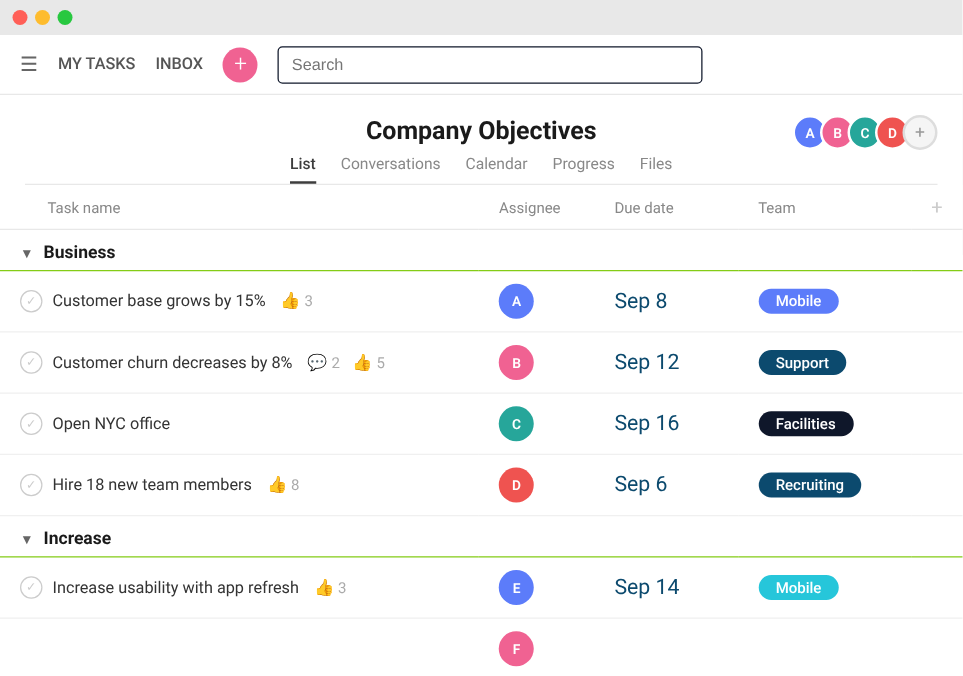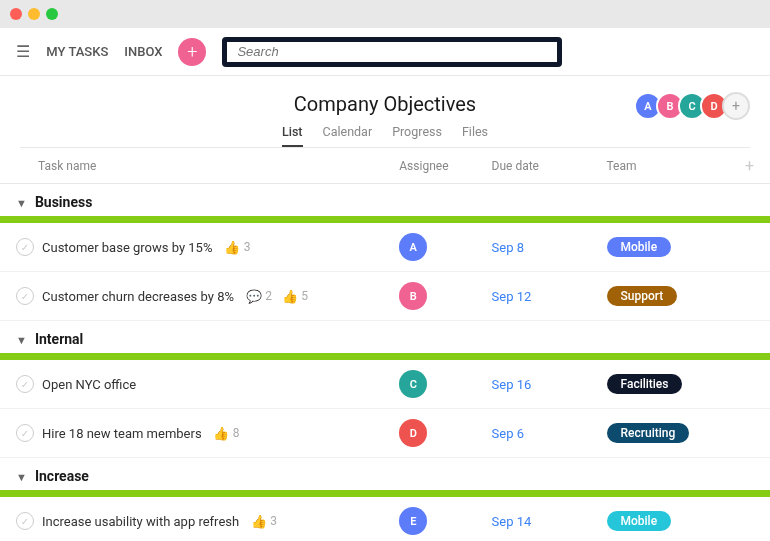--- a/index.html
+++ b/index.html
@@ -60,40 +60,39 @@
       background: #f06292;
       border-radius: 50%;
       display: flex; align-items: center; justify-content: center;
       color: white; font-size: 18px; font-weight: 300;
       cursor: pointer;
     }
     .search-bar {
       flex: 1;
       max-width: 340px;
       height: 30px;
-      border: 5px solid #0f172a;
+      border: 1px solid #0f172a;
       border-radius: 4px;
       padding: 0 10px;
       font-size: 13px;
       color: #b91c1c;
       outline: none;
-      font-style: italic;
     }
 
     
     .page-header {
       display: flex;
       align-items: flex-start;
       justify-content: center;
       padding: 16px 20px 0;
       position: relative;
     }
     .page-title {
       font-size: 20px;
-      font-weight: 400;
+      font-weight: 700;
       color: #1a1a1a;
       text-align: right;
     }
     .avatar-group {
       position: absolute;
       right: 20px;
       top: 16px;
       display: flex;
       align-items: center;
     }
@@ -165,21 +164,21 @@
     thead th.col-due { width: 15%; }
     thead th.col-team { width: 18%; }
     thead th.col-add { width: 5%; text-align: center; }
 
     
     .section-row td {
       padding: 10px 16px 6px;
       font-weight: 700;
       font-size: 14px;
       color: #1a1a1a;
-      border-bottom: 7px solid #84cc16;
+      border-bottom: 1px solid #84cc16;
     }
     .section-row .section-toggle {
       margin-right: 8px;
       color: #666;
       font-size: 11px;
     }
 
     
     .task-row td {
       padding: 10px 16px;
@@ -216,21 +215,21 @@
       font-size: 12px;
     }
     .meta-icon { font-size: 13px; }
 
     .assignee-avatar {
       width: 28px; height: 28px;
       border-radius: 50%;
       display: flex; align-items: center; justify-content: center;
       font-size: 11px; font-weight: 600; color: white;
     }
-    .due-date { color: #3b82f6; font-size: 13px; }
+    .due-date { color: #0c4a6e; font-size: 17px; }
 
     .team-badge {
       display: inline-block;
       padding: 3px 14px;
       border-radius: 12px;
       font-size: 12px;
       font-weight: 500;
       color: white;
     }
 
@@ -265,20 +264,21 @@
         <div class="avatar" style="background: rgb(240, 98, 146);">B</div>
         <div class="avatar" style="background: rgb(38, 166, 154);">C</div>
         <div class="avatar" style="background: rgb(239, 83, 80);">D</div>
         <div class="avatar-add">+</div>
       </div>
   </div>
 
   <div class="tabs">
 
   <div class="tab active">List</div>
+      <div class="tab">Conversations</div>
       <div class="tab">Calendar</div>
       <div class="tab">Progress</div>
       <div class="tab">Files</div>
     </div>
 
   <div class="table-container">
     <table>
       <thead>
         <tr>
           <th class="col-task">Task name</th>
@@ -326,25 +326,22 @@
                     <span class="meta-icon">👍</span>
                     <span>5</span>
                   </span>
                 </div>
       </div>
             </td>
             <td>
               <div class="assignee-avatar" style="background:#f06292">B</div>
             </td>
             <td><span class="due-date">Sep 12</span></td>
-            <td><span class="team-badge" style="background:#a16207">Support</span></td>
-            <td class="add-col"></td>
-          </tr>
-          <tr class="section-row">
-            <td colspan="5"><span class="section-toggle">▼</span><span>Internal</span></td>
+            <td><span class="team-badge" style="background:#0c4a6e">Support</span></td>
+            <td class="add-col"></td>
           </tr>
           <tr class="task-row">
             <td>
       <div class="task-name-cell">
         <div class="check-icon completed">✓</div>
         <span class="task-text">Open NYC office</span>
         <div class="task-meta"></div>
       </div>
             </td>
             <td>

